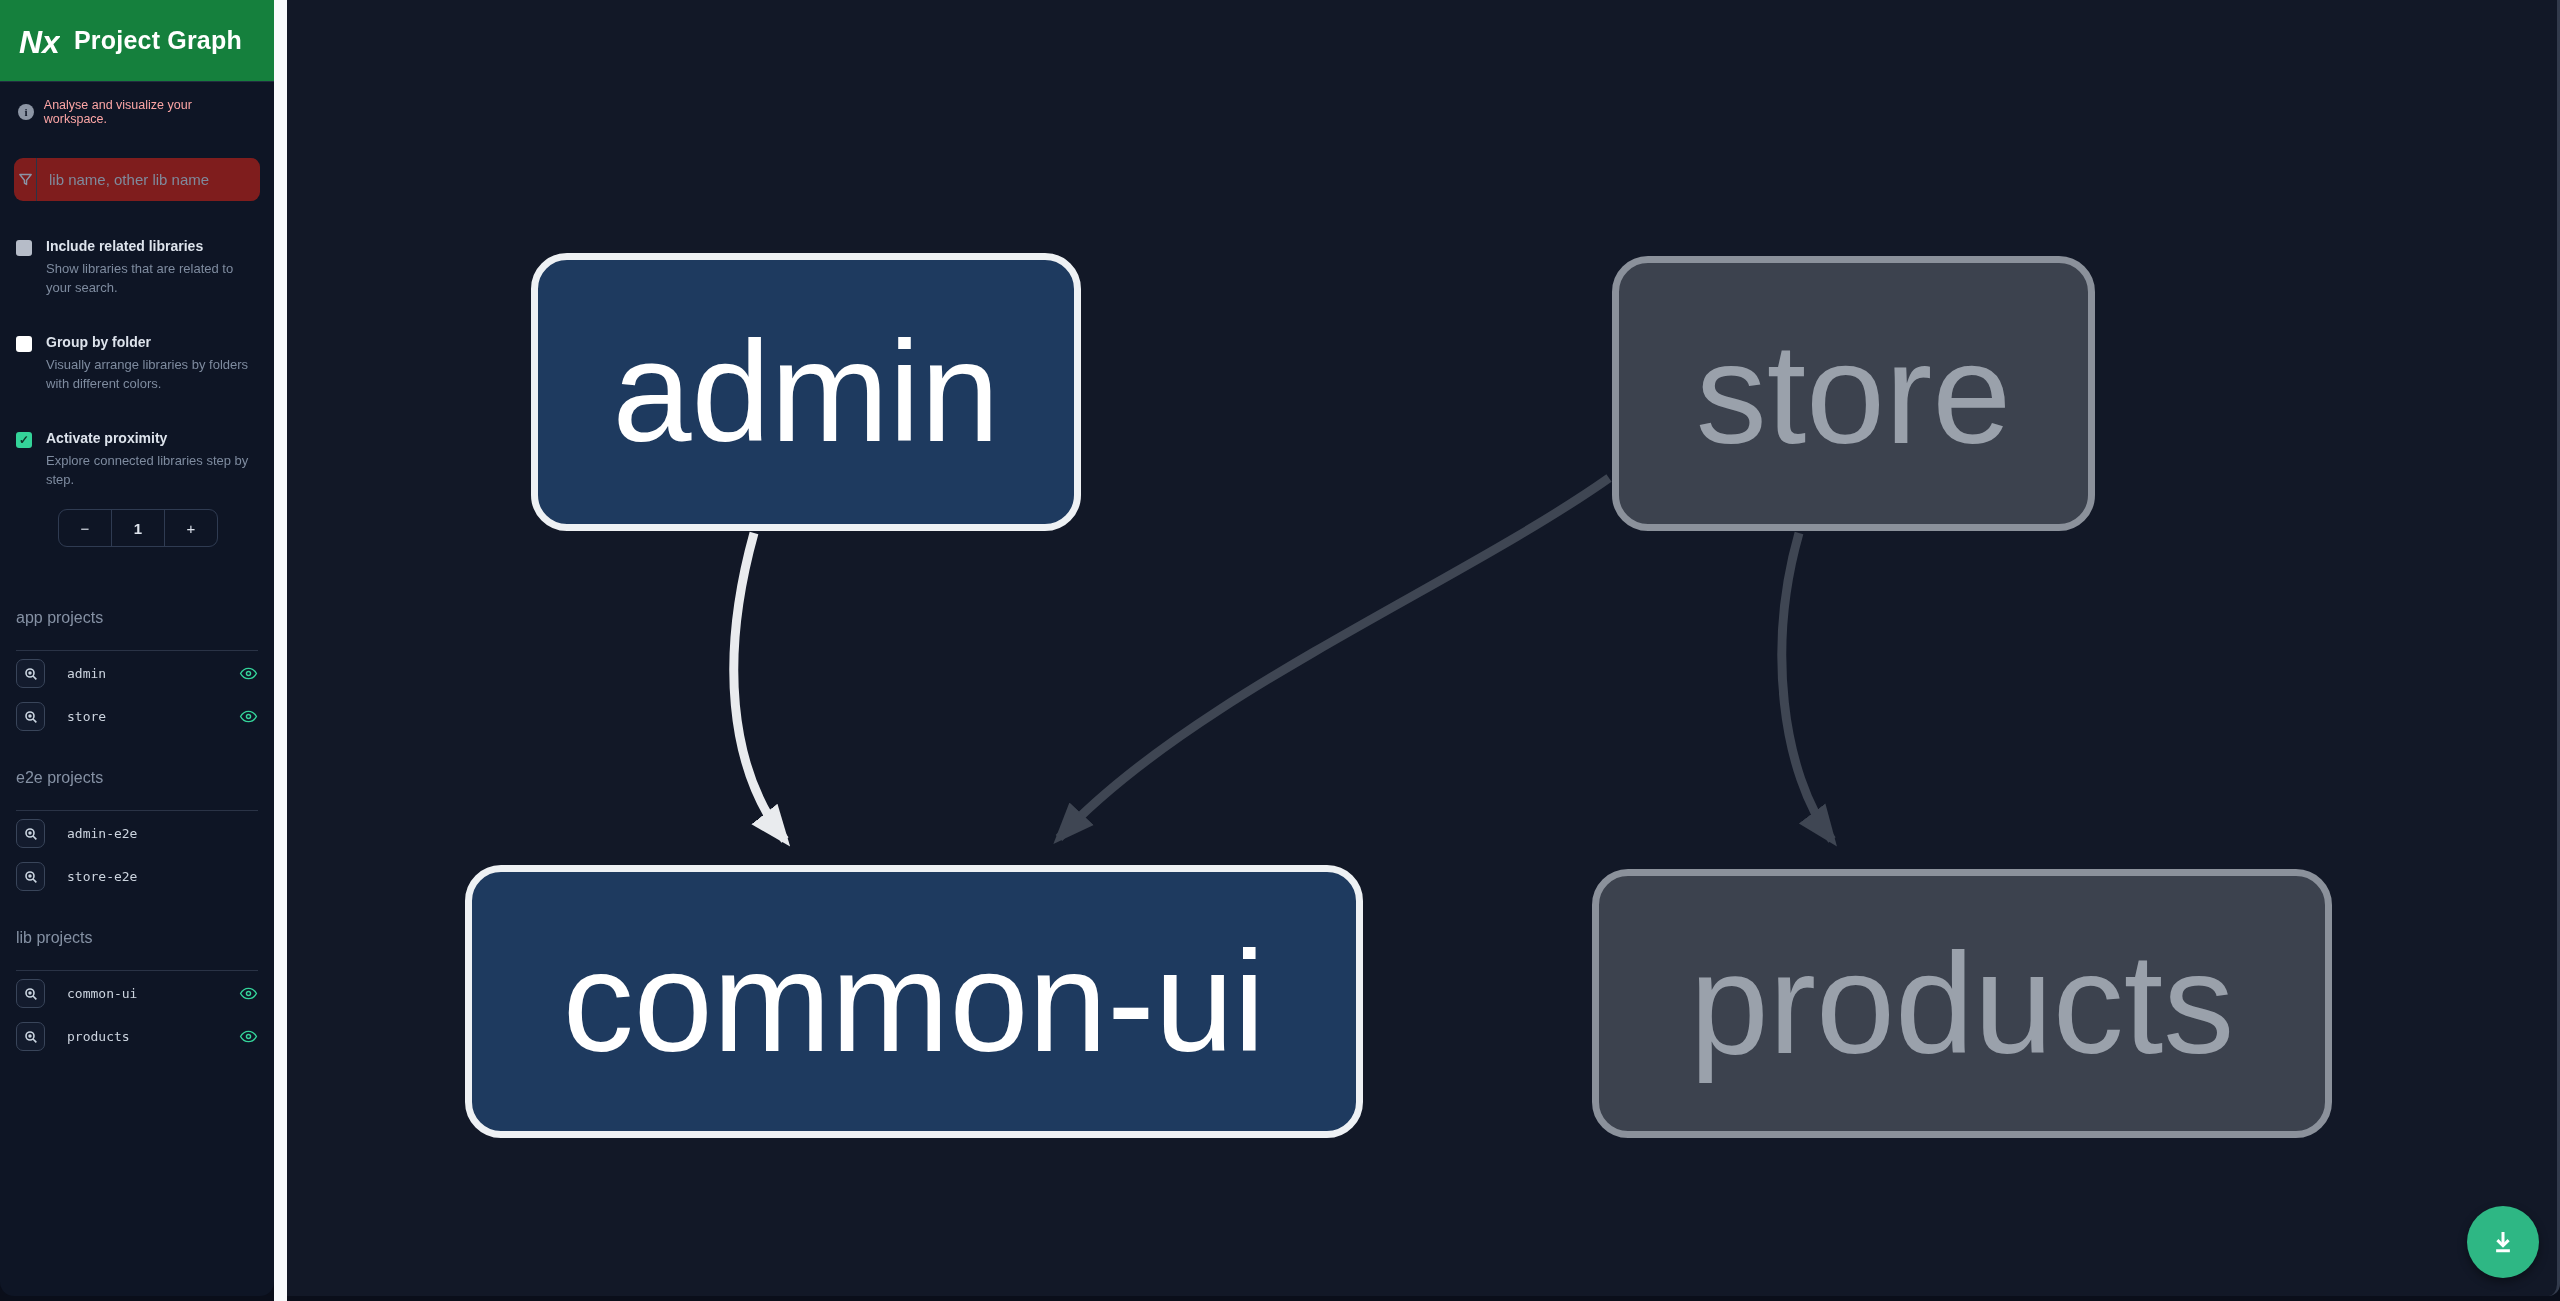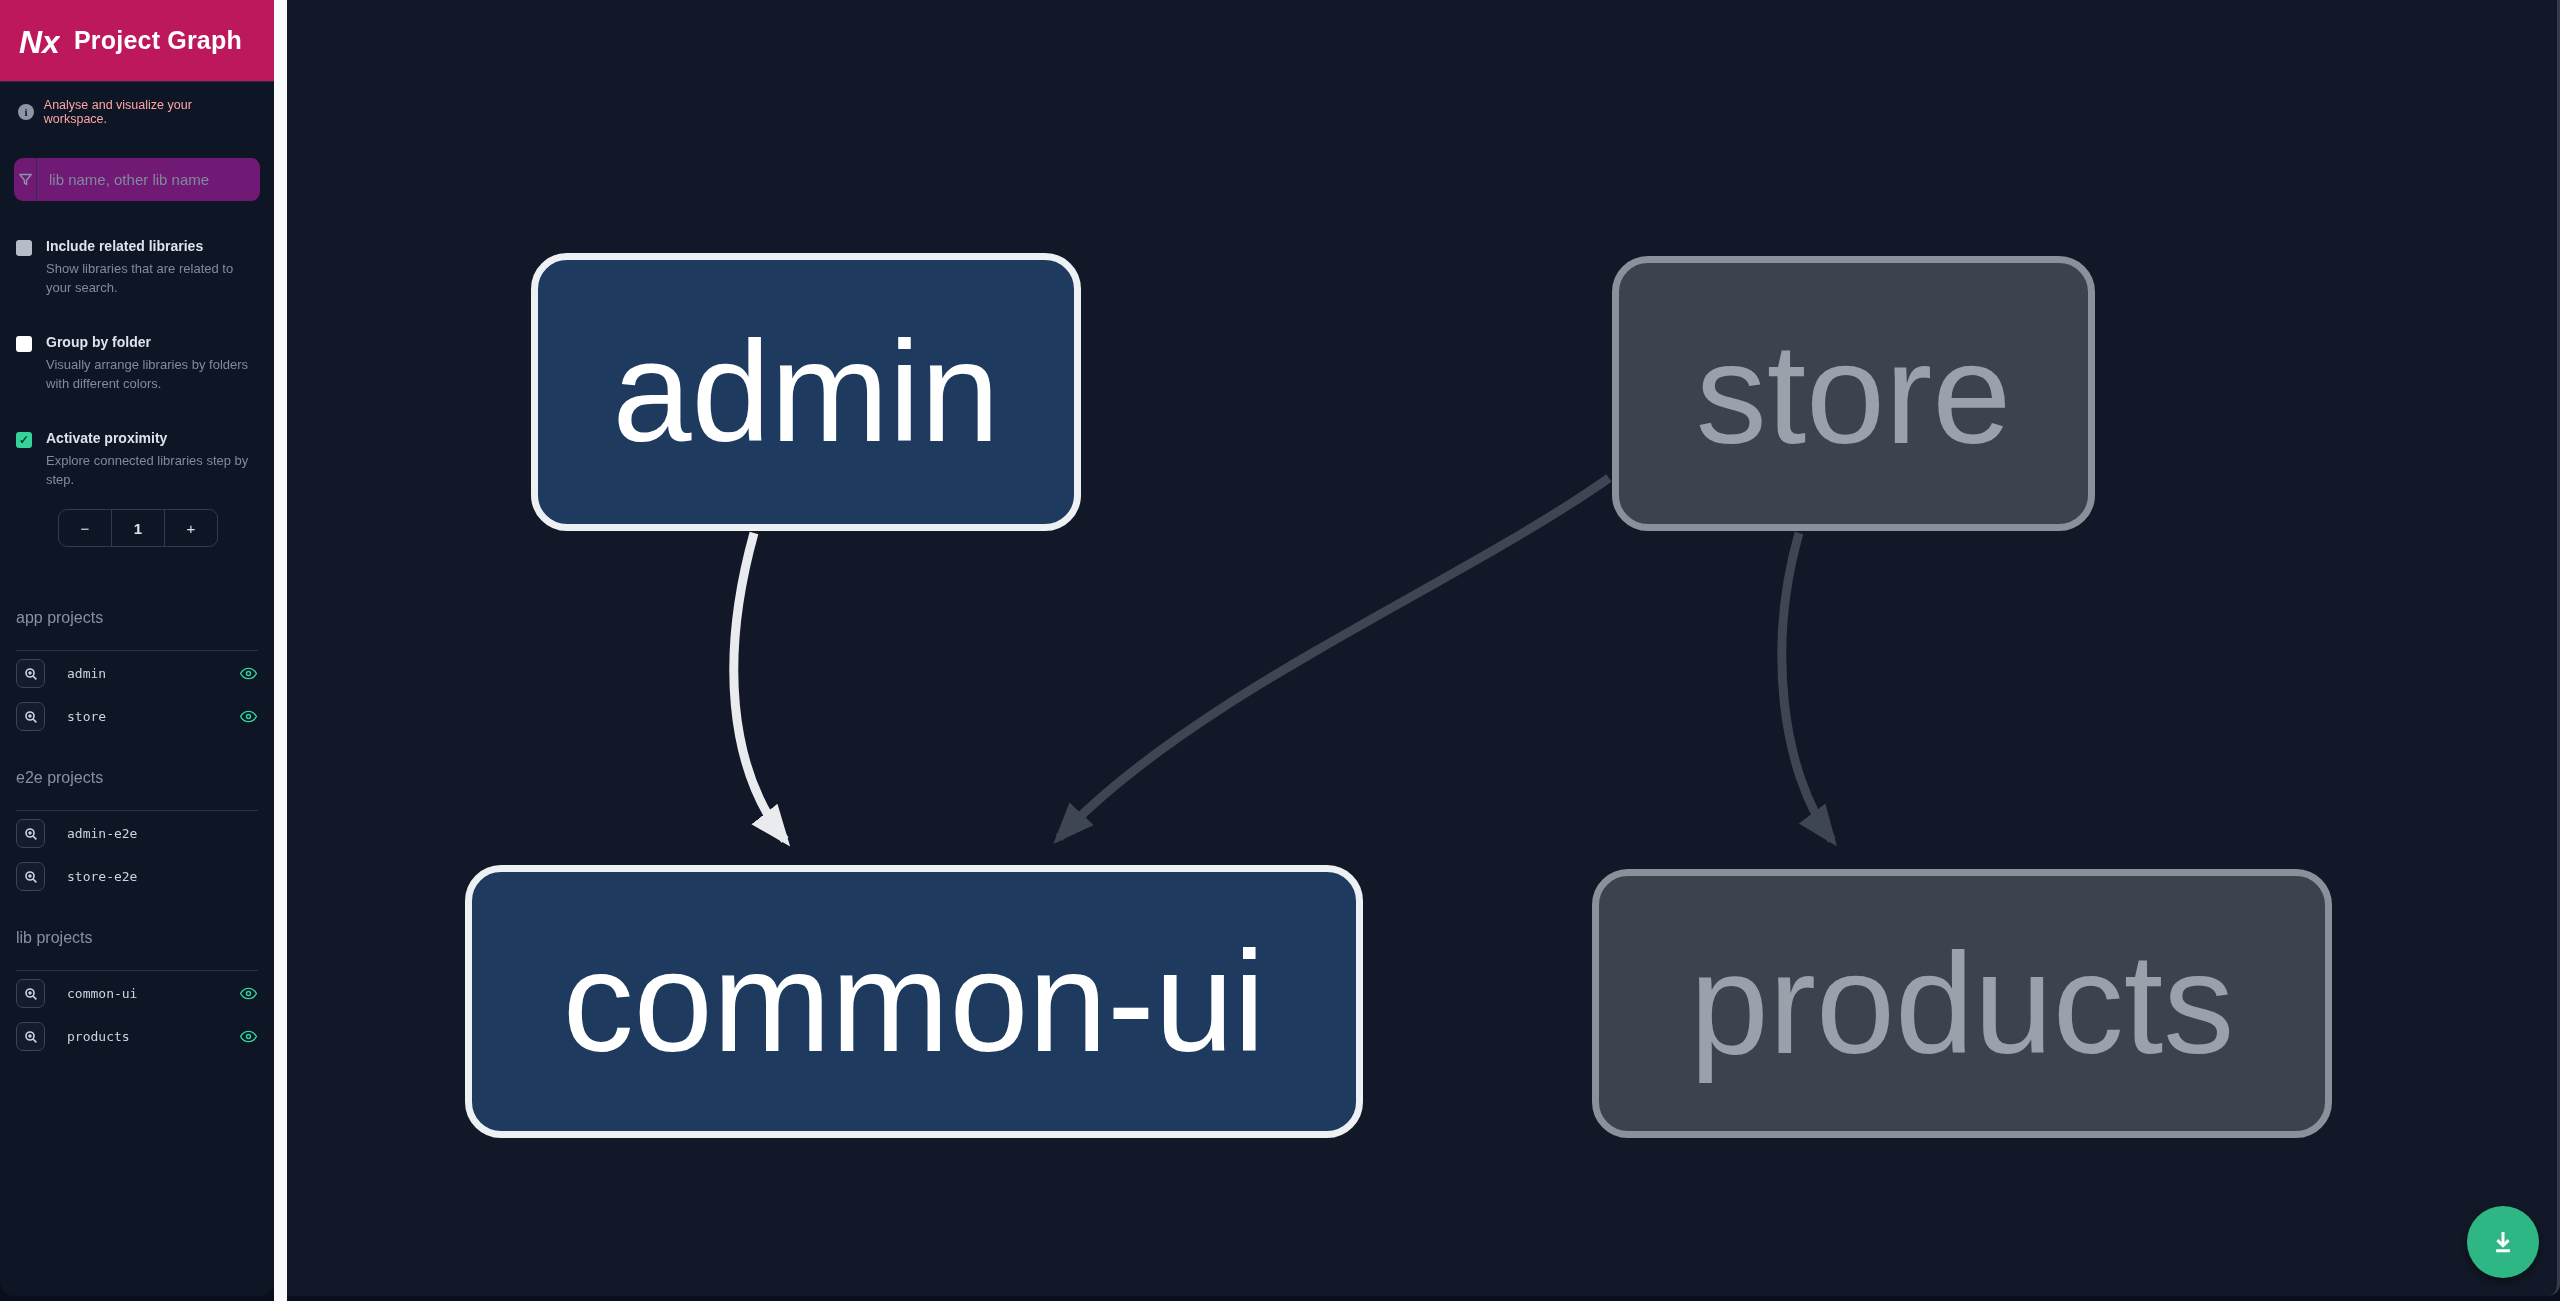--- a/index.html
+++ b/index.html
@@ -4,32 +4,32 @@
 <style>
   * { margin:0; padding:0; box-sizing:border-box; }
   html,body { width:2560px; height:1301px; overflow:hidden; background:#0a0e1a;
               font-family:"Liberation Sans", sans-serif; }
   .app { position:relative; width:2560px; height:1301px; background:#0a0e1a; }
 
   
   .sidebar { position:absolute; left:0; top:0; width:274px; height:1296px;
              background:#0e1525; border-radius:0 0 14px 14px; overflow:hidden; }
   .side-header { height:82px; display:flex; align-items:center; gap:14px;
-                 padding:0 18px; border-bottom:1px solid #222c40; background:#be185d; }
+                 padding:0 18px; border-bottom:1px solid #222c40; background:#15803d; }
   .logo { width:42px; height:42px; flex:0 0 auto; }
   .app-title { color:#ffffff; font-size:25px; font-weight:bold; letter-spacing:.2px; flex:0 0 auto; }
   .monitor-icon { margin-left:6px; }
 
   .subheader { display:flex; align-items:center; gap:10px; padding:16px 18px 6px 18px; }
   .info-icon { width:16px; height:16px; border-radius:50%; background:#8d96a5; color:#0e1525;
                font-size:11px; font-weight:bold; display:flex; align-items:center; justify-content:center;
                font-family:"Liberation Serif", serif; }
   .subtitle { color:#fca5a5; font-size:12.5px; }
 
-  .search { margin:26px 14px 0 14px; height:43px; background:#701a75; border-radius:9px;
+  .search { margin:26px 14px 0 14px; height:43px; background:#7f1d1d; border-radius:9px;
             display:flex; align-items:stretch; overflow:hidden; }
   .search .icon-cell { width:41px; display:flex; align-items:center; justify-content:center;
                        border-right:1px solid #2a3447; }
   .search input { flex:1; background:transparent; border:none; outline:none; color:#e2e8f0;
                   font-size:15px; padding:0 12px; font-family:"Liberation Sans", sans-serif; }
   .search input::placeholder { color:#7f8a9c; }
 
   .opt { display:flex; gap:14px; padding:0 16px; margin-top:36px; }
   .cb { width:16px; height:16px; border-radius:3px; margin-top:3px; flex:0 0 auto;
         display:flex; align-items:center; justify-content:center; font-size:12px; font-weight:bold; }

